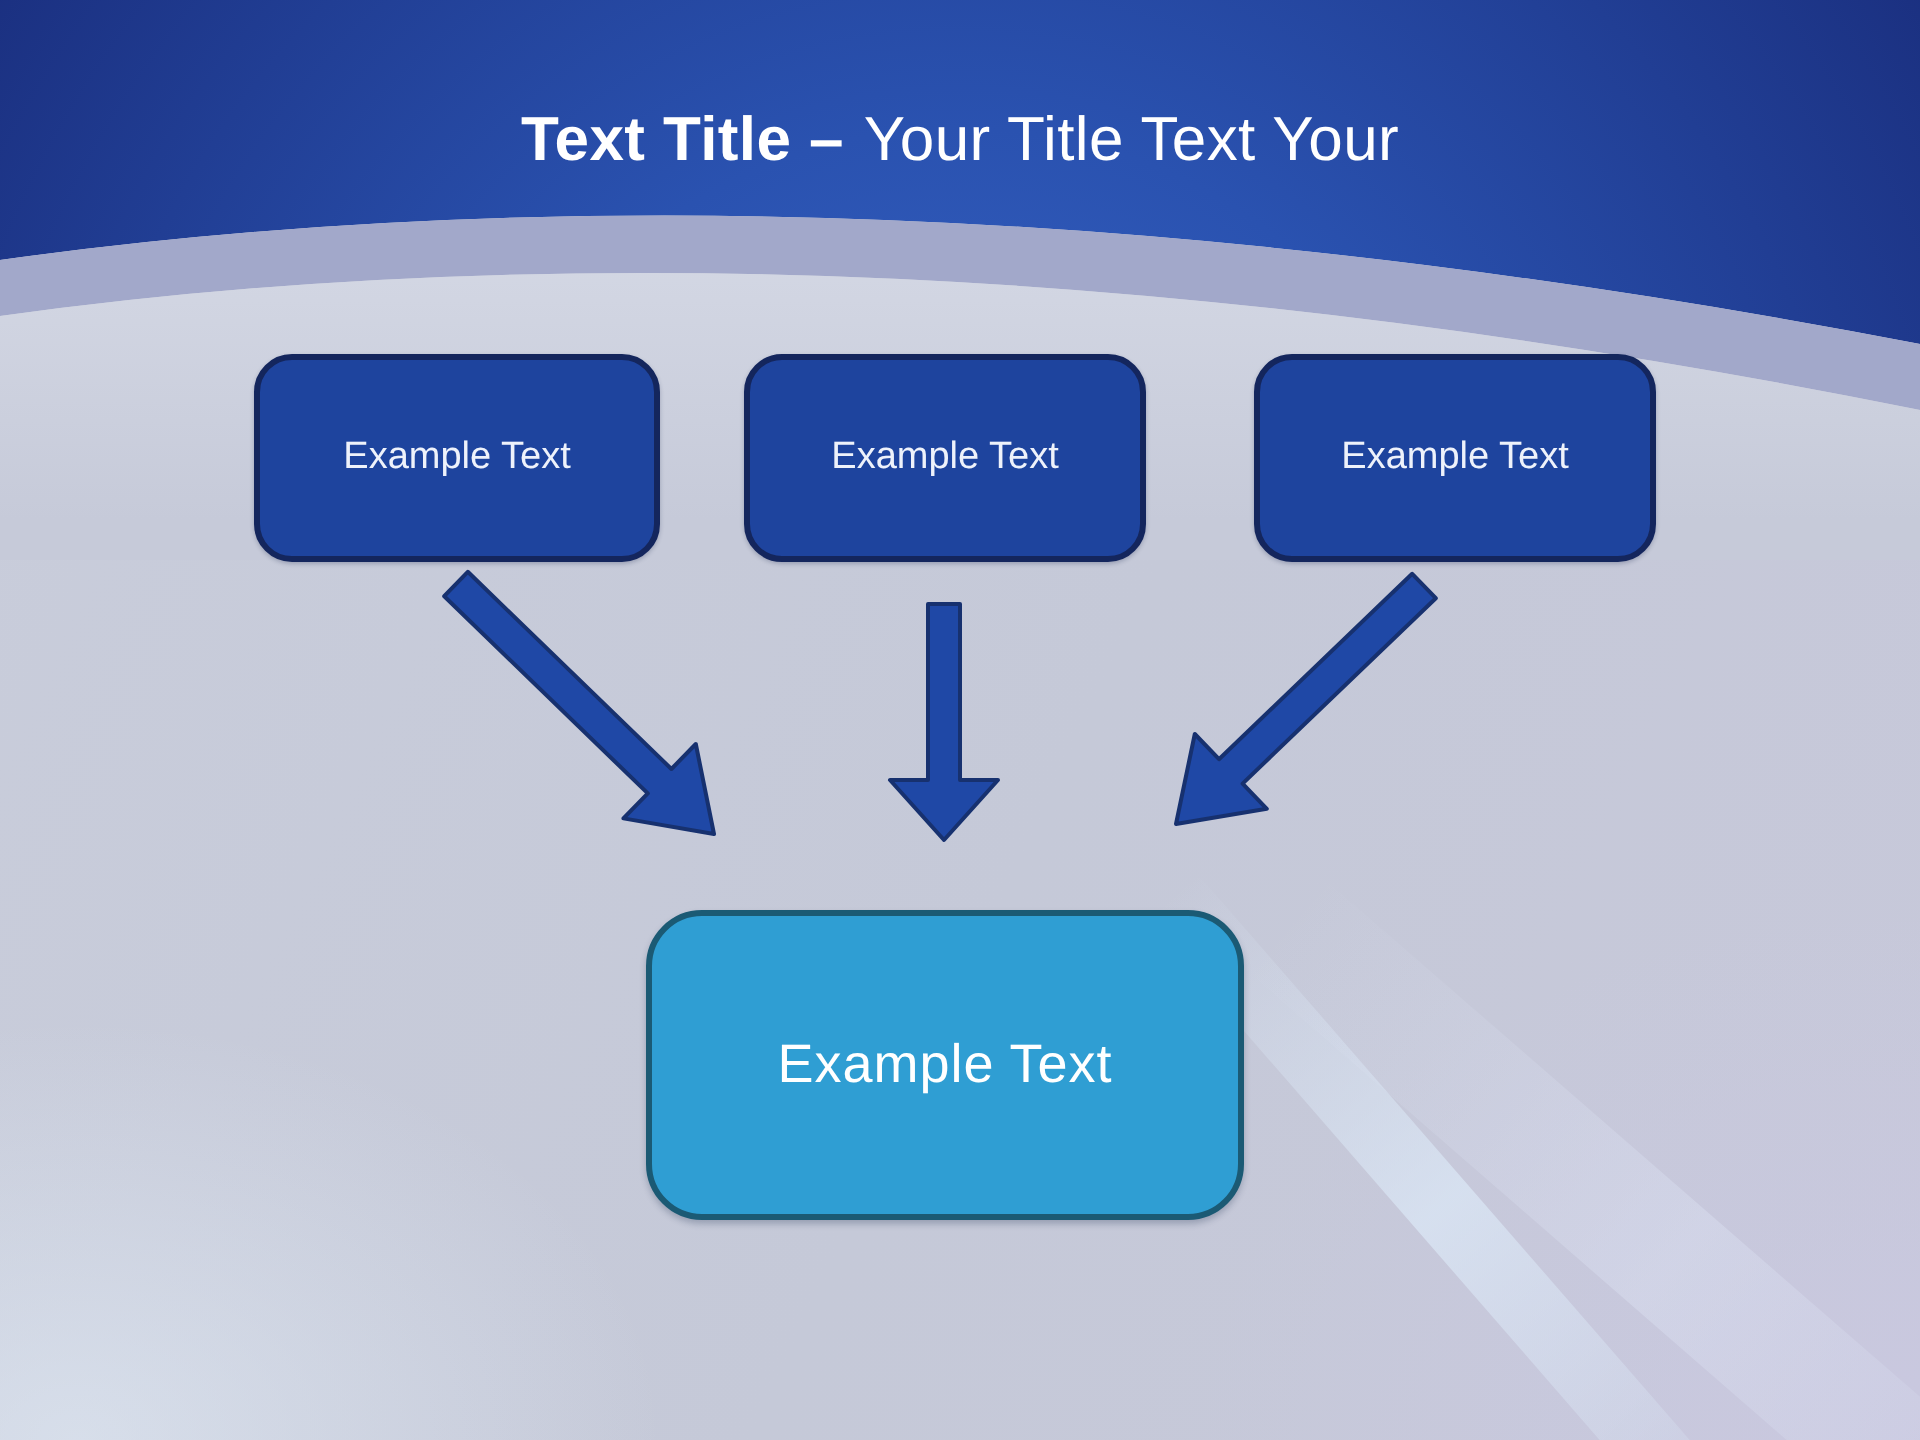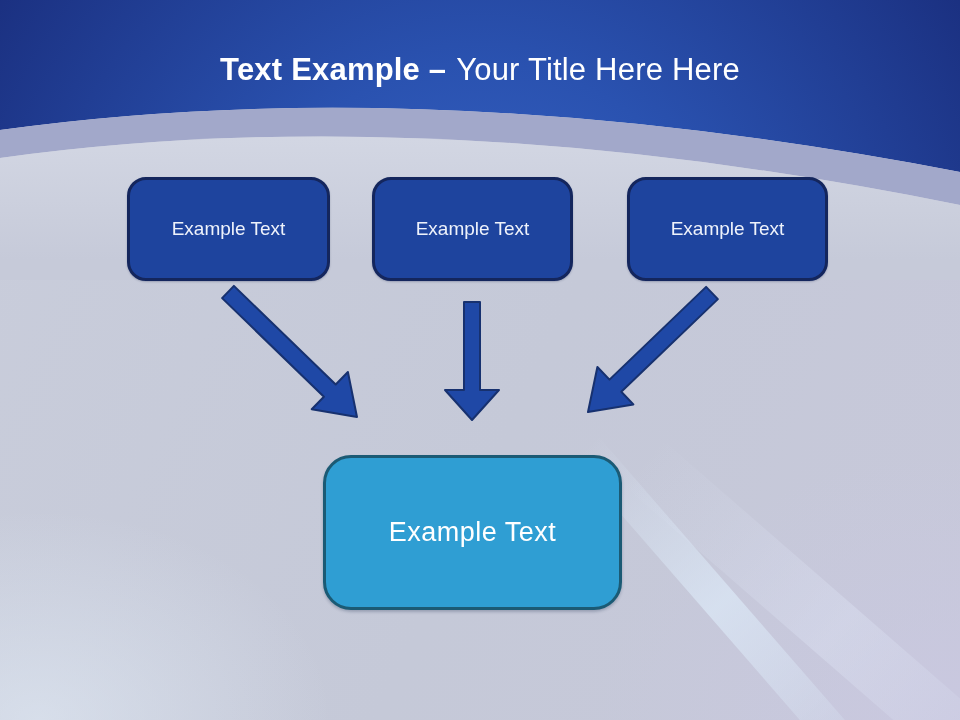--- a/index.html
+++ b/index.html
@@ -99,21 +99,21 @@
         <stop offset="0" stop-color="#d6dae6"></stop>
         <stop offset="1" stop-color="#c6cad9"></stop>
       </linearGradient>
     </defs>
     <path d="M0,0 L960,0 L960,172 Q430,70 0,130 Z" fill="url(#hdrGrad)"></path>
     <path d="M0,130 Q430,70 960,172 L960,205 Q430,98 0,158 Z" fill="#a2a8ca"></path>
     <path d="M0,158 Q430,98 960,205 L960,280 L0,280 Z" fill="url(#bandFade)"></path>
   </svg>
 
   <div class="title">
-    <span class="bold">Text Example –</span><span class="rest">Your Title Here Here</span>
+    <span class="bold">Text Title –</span><span class="rest">Your Title Text Your</span>
   </div>
 
   <div class="block block-1">
     <span>Example Text</span>
   </div>
   <div class="block block-2">
     <span>Example Text</span>
   </div>
   <div class="block block-3">
     <span>Example Text</span>

